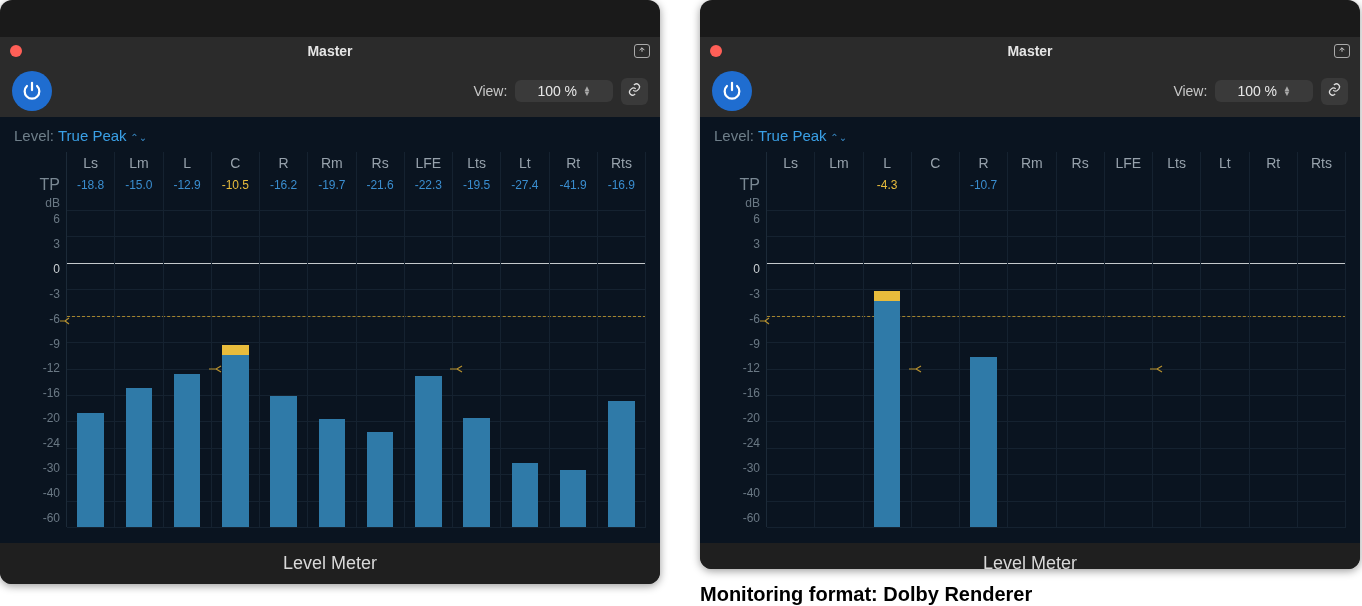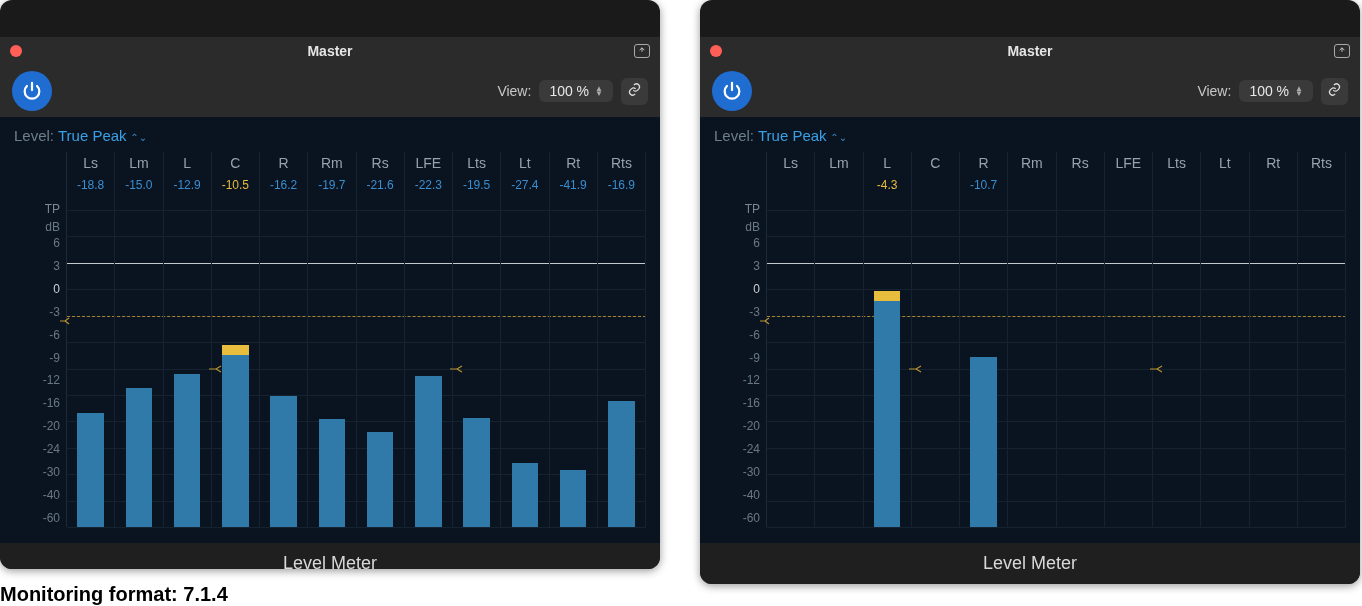--- a/index.html
+++ b/index.html
@@ -72,21 +72,21 @@
   }
   .power-btn svg { width: 22px; height: 22px; stroke:#fff; }
   .toolbar-right {
     display:flex;align-items:center;gap:8px;
   }
   .view-label { color:#c8c8c8; font-size:14px; }
   .zoom-select {
     background:#3a3a3a;
     color:#e8e8e8;
     border-radius:6px;
-    padding: 3px 10px;
+    padding: 3px 22px;
     font-size:14px;
     display:flex;align-items:center;gap:6px;
   }
   .stepper-ar { display:flex;flex-direction:column;line-height:5px;font-size:8px;color:#aaa; }
   .link-btn {
     background:#3a3a3a;
     border-radius:6px;
     padding:4px 6px;
     color:#e0e0e0;
   }
@@ -113,21 +113,21 @@
     position:relative;
   }
   .y-axis {
     width: 46px;
     display:flex;flex-direction:column;
     color:#6a7884;
     font-size:12px;
     text-align:right;
     padding-right:6px;
   }
-  .y-axis .head-tp { height:22px;line-height:22px;font-size:12px;color:#7a8893;margin-top:24px; }
+  .y-axis .head-tp { height:22px;line-height:22px;font-size:16px;color:#7a8893; }
   .y-axis .db-lbl { height:14px;font-size:12px; }
   .y-ticks { flex:1;display:flex;flex-direction:column;justify-content:space-between;padding-top:2px;padding-bottom:2px; }
   .meters-grid {
     flex:1;
     position:relative;
     border-left:1px solid #1c2a38;
   }
   .channels {
     display:flex;
     height:100%;
@@ -375,21 +375,20 @@
                 <div class="bar-zone">
                   <div class="bar" style="height: 39.7917%;"></div>
                 </div>
               </div>
             </div>
           </div>
         </div>
       </div>
       <div class="plugin-title">Level Meter</div>
     </div>
-    <div class="caption">Monitoring format: 7.1.4</div>
   </div>
 <div class="panel-wrap">
     <div class="panel">
       <div class="title-bar">
         <div class="close-dot"></div>
         <div class="title-text">Master</div>
         <div class="title-right-icon">
           <svg viewBox="0 0 10 10">
             <path d="M5 1 L5 6 M2 4 L5 1 L8 4" stroke="#ccc" stroke-width="1.2" fill="none"></path>
           </svg>
@@ -546,13 +545,14 @@
                 <div class="ch-tp"></div>
                 <div style="height: 14px;"></div>
                 <div class="bar-zone"></div>
               </div>
             </div>
           </div>
         </div>
       </div>
       <div class="plugin-title">Level Meter</div>
     </div>
+    <div class="caption">Monitoring format: Dolby Renderer</div>
   </div>
 
 </body></html>

